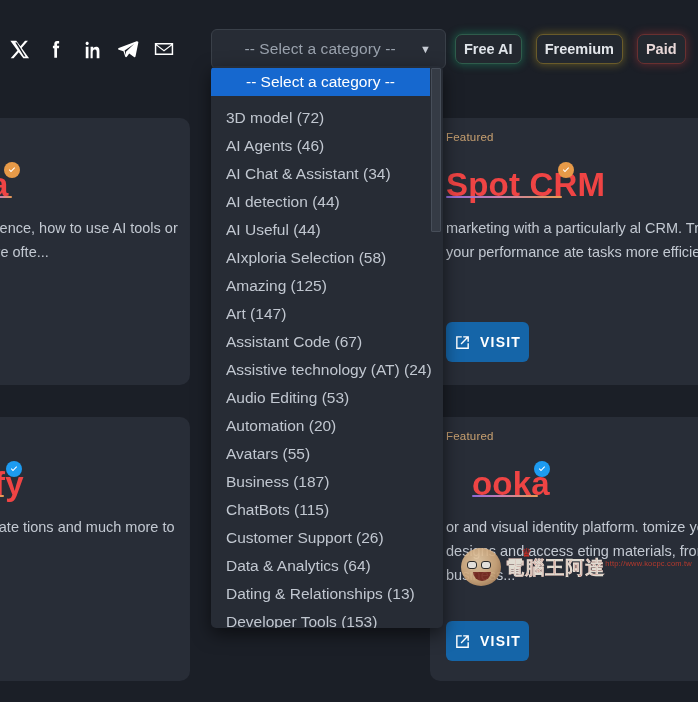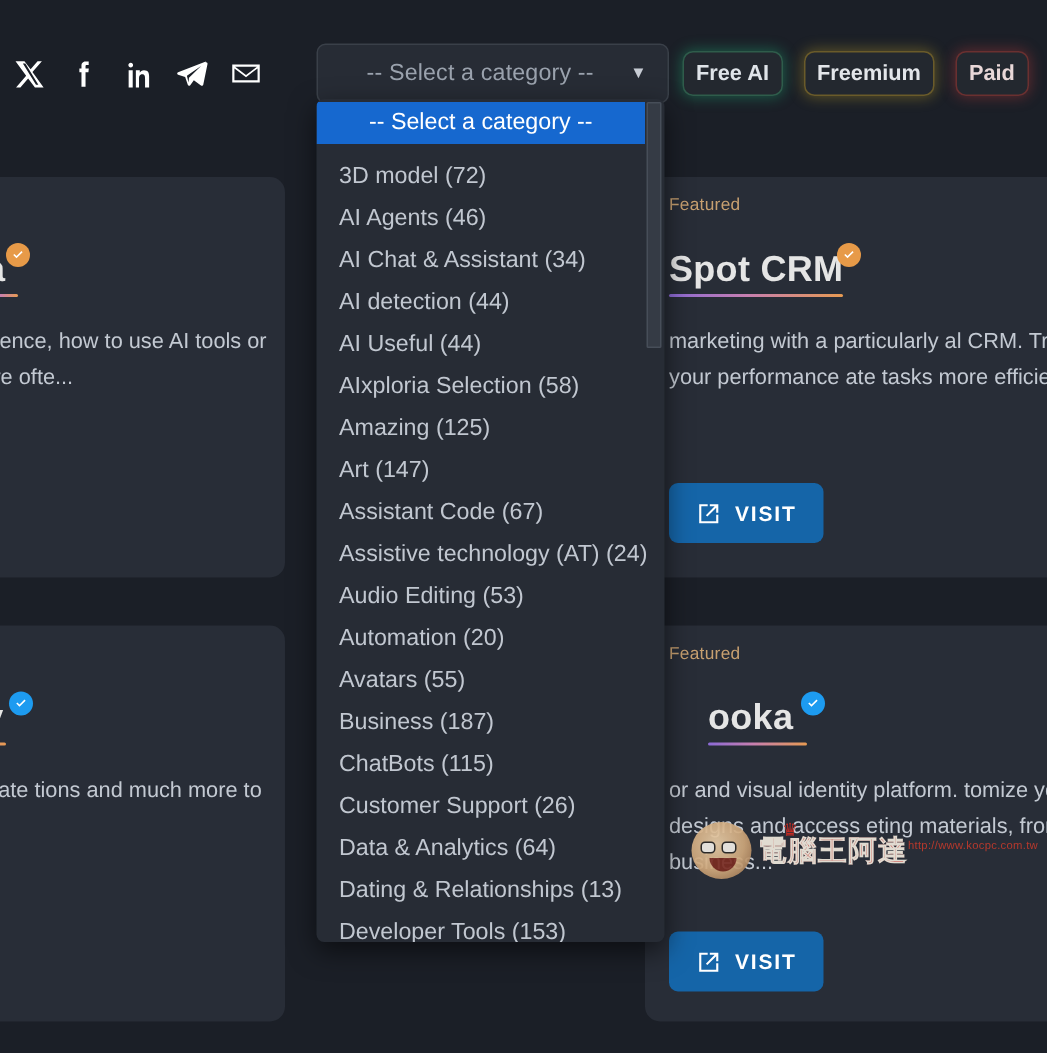--- a/index.html
+++ b/index.html
@@ -93,23 +93,23 @@
     font-size: 11.5px;
     color: #c8a070;
     letter-spacing: .2px;
   }
   .card-title-wrap {
     position: absolute;
     left: 16px; top: 48px;
     display: inline-block;
   }
   .card-title {
-    font-size: 24px;
+    font-size: 33px;
     font-weight: bold;
-    color: #e5e5e5;
+    color: #ef4444;
     letter-spacing: .2px;
     display: inline-block;
     position: relative;
     white-space: nowrap;
   }
   .badge {
     position: absolute;
     width: 16px; height: 16px;
     top: -4px;
     border-radius: 50%;
@@ -129,21 +129,21 @@
     position: absolute;
     left: 16px;
     font-size: 14.5px;
     line-height: 24px;
     color: #c3c9d2;
     width: 278px;
   }
   .visit-btn {
     position: absolute;
     height: 40px;
-    padding: 0 18px;
+    padding: 0 8px;
     background: #1565a8;
     border-radius: 6px;
     display: flex; align-items: center; gap: 9px;
     color: #ffffff;
     font-size: 14px;
     font-weight: bold;
     letter-spacing: 1.2px;
     cursor: pointer;
   }
   .visit-btn svg { width: 17px; height: 17px; display: block; }

